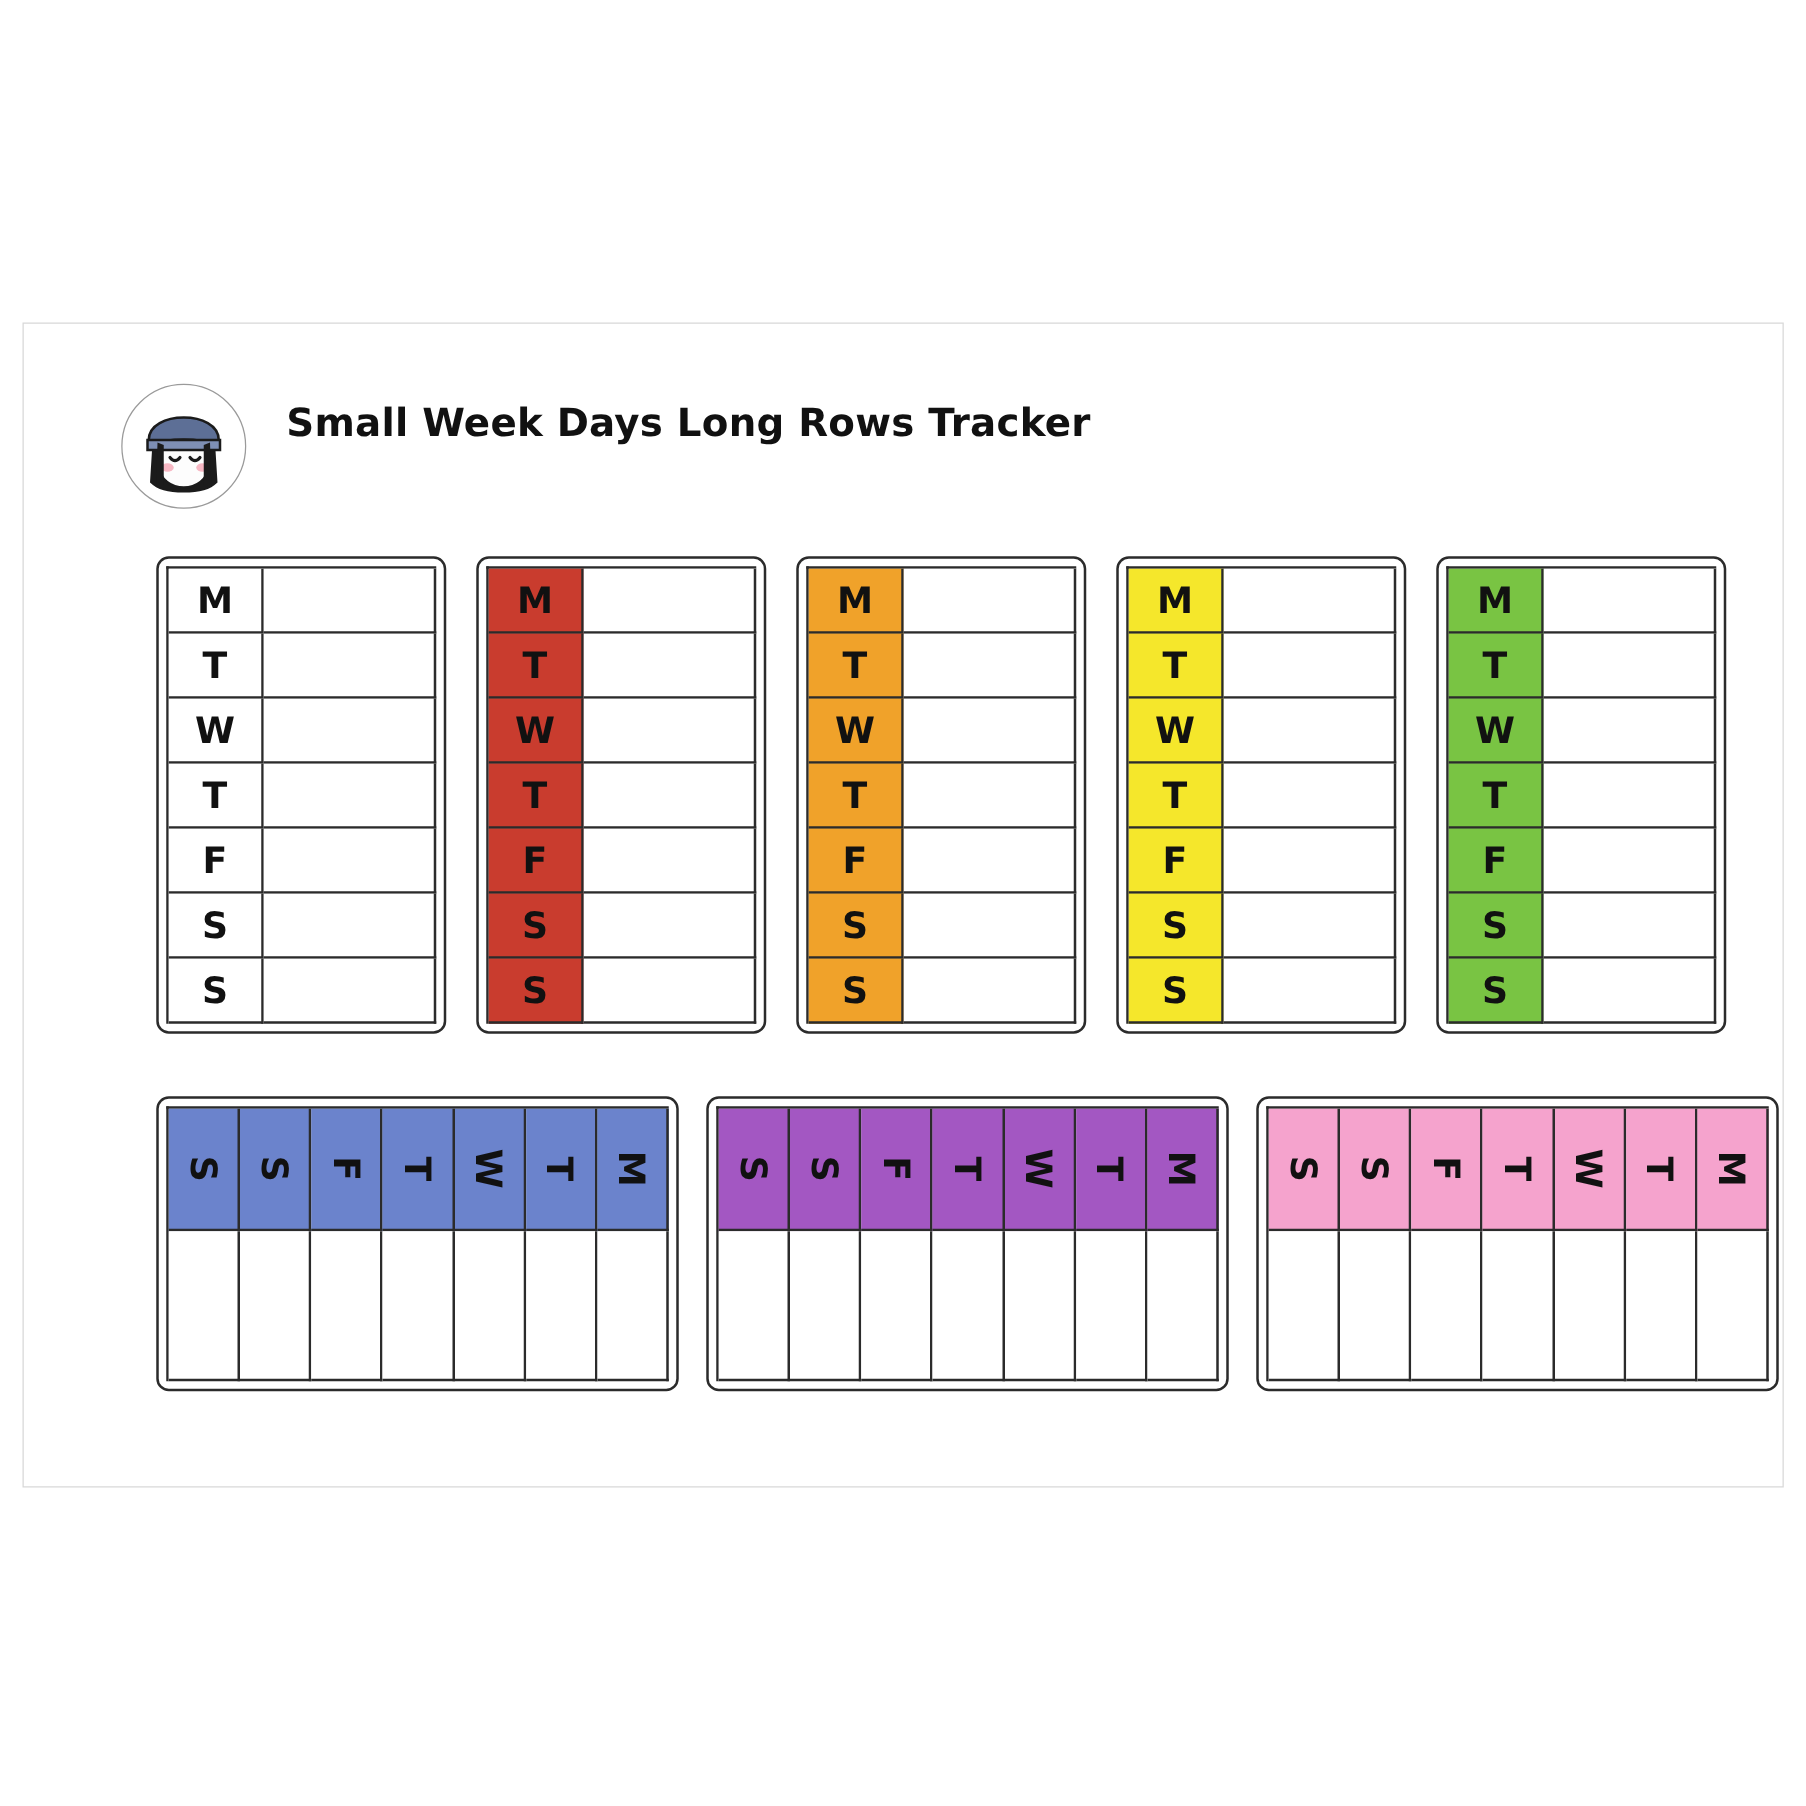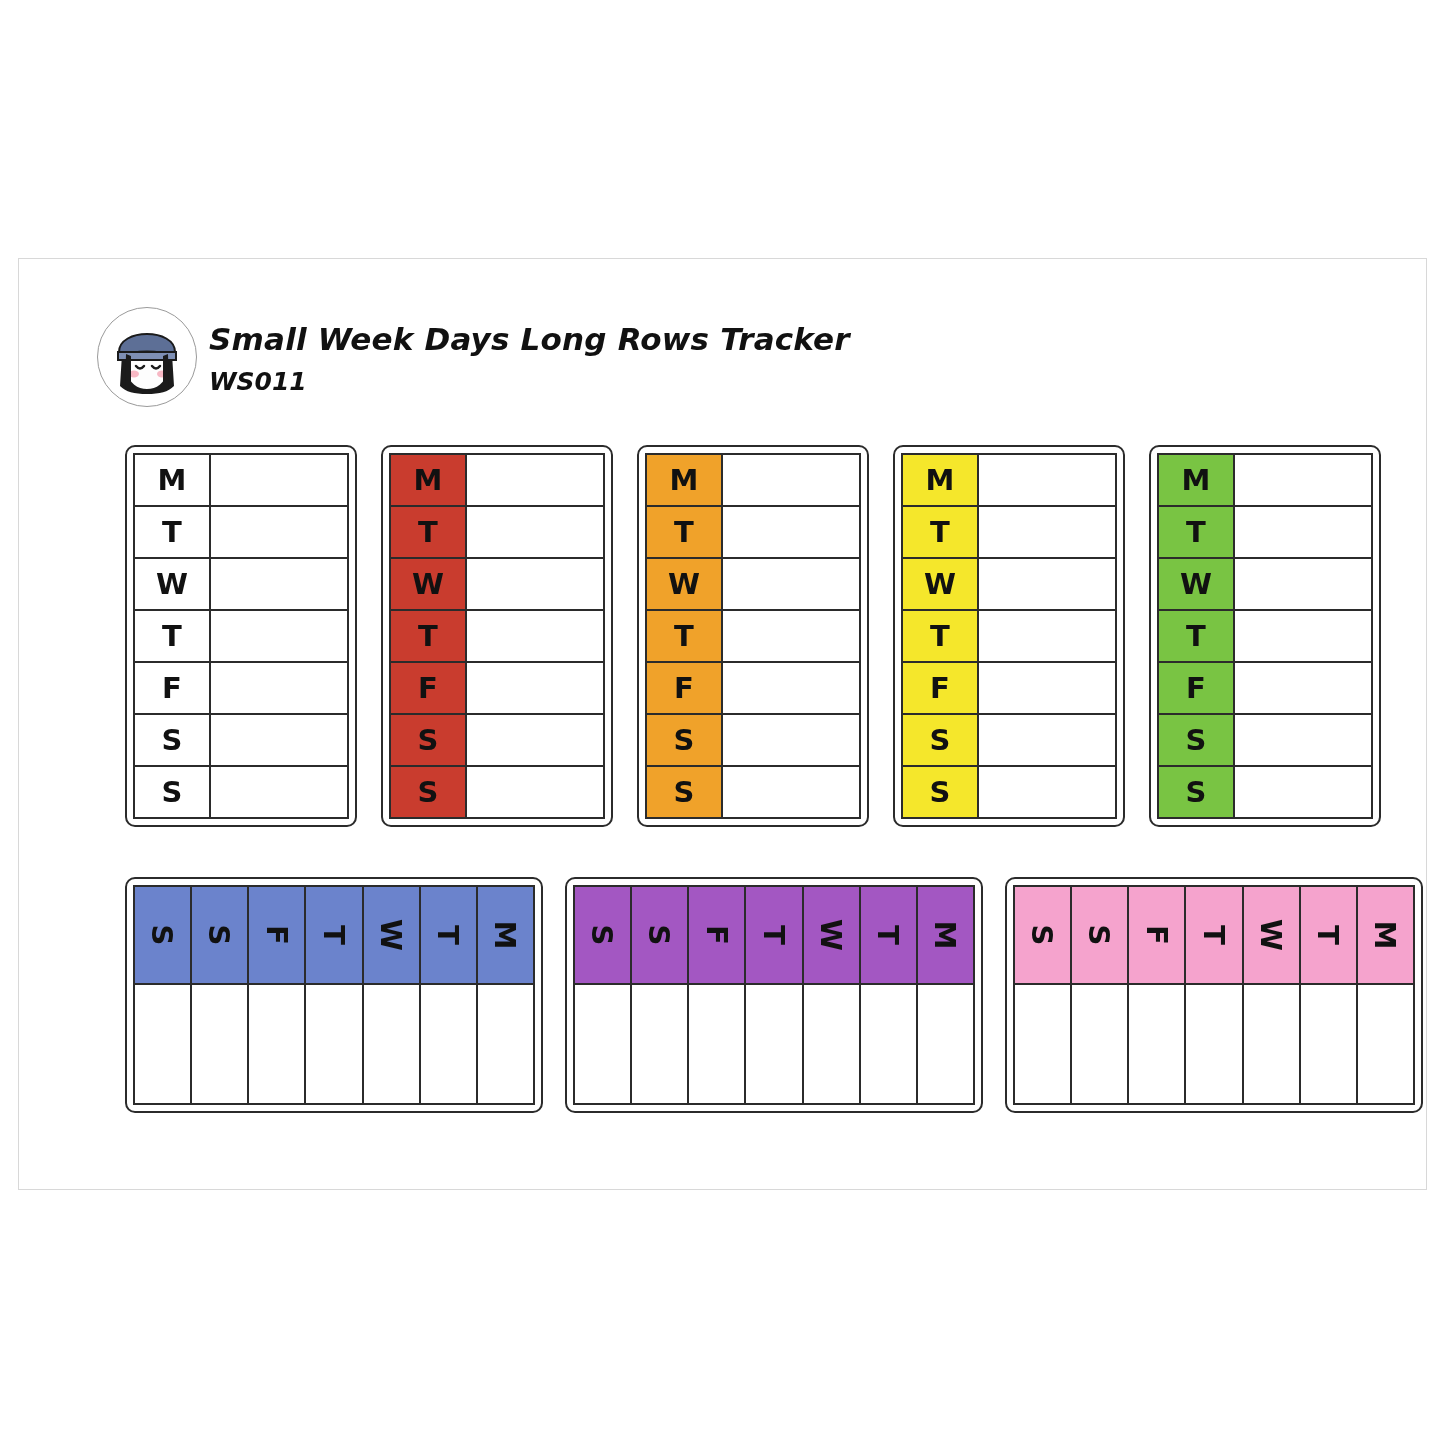--- a/index.html
+++ b/index.html
@@ -40,23 +40,22 @@
     border-radius: 50%;
     border: 1.5px solid #9a9a9a;
     background: #ffffff;
     position: relative;
     overflow: hidden;
     flex: none;
   }
   .logo svg { display:block; }
 
   .title-block {
-    margin-left: 12px;
+    margin-left: 32px;
     padding-top: 14px;
-    font-style: italic;
   }
   .doc-title {
     font-family: "DejaVu Sans", sans-serif;
     font-size: 31px;
     font-weight: bold;
     color: #111111;
     letter-spacing: 0.2px;
     white-space: nowrap;
   }
   .doc-code {
@@ -184,21 +183,20 @@
 
         <ellipse cx="36" cy="66" rx="5" ry="3.4" fill="#f7b8c4"></ellipse>
         <ellipse cx="64" cy="66" rx="5" ry="3.4" fill="#f7b8c4"></ellipse>
 
         <path d="M28 46 L27 80 L33 80 L33 48 Z" fill="#1b1b1b"></path>
         <path d="M70 46 L71 80 L65 80 L65 48 Z" fill="#1b1b1b"></path>
       </svg>
     </div>
     <div class="title-block">
       <div class="doc-title">Small Week Days Long Rows Tracker</div>
-      <div class="doc-code">WS011</div>
     </div>
   </div>
 
   <div class="vcards" id="vcards">
       <div class="vcard">
         <div class="vgrid">
           <div class="cell" style="background: rgb(255, 255, 255); color: rgb(17, 17, 17);">M</div>
           <div class="cell blank"></div>
           <div class="cell" style="background: rgb(255, 255, 255); color: rgb(17, 17, 17);">T</div>
           <div class="cell blank"></div>

